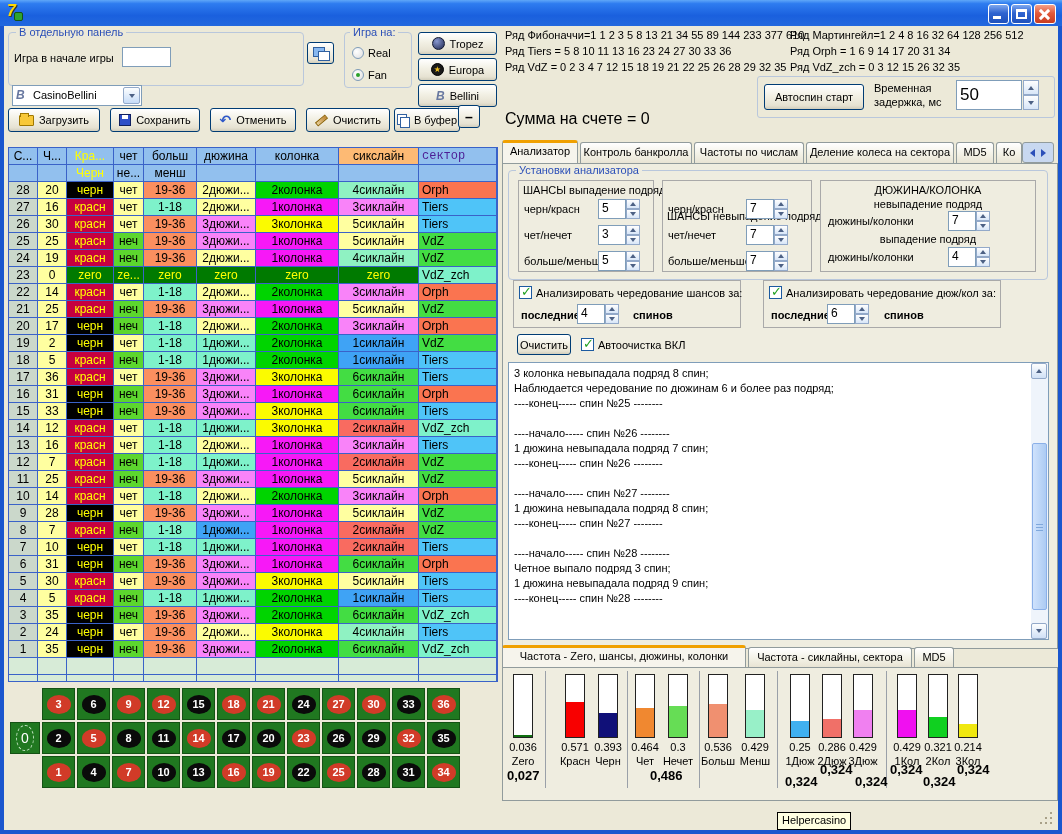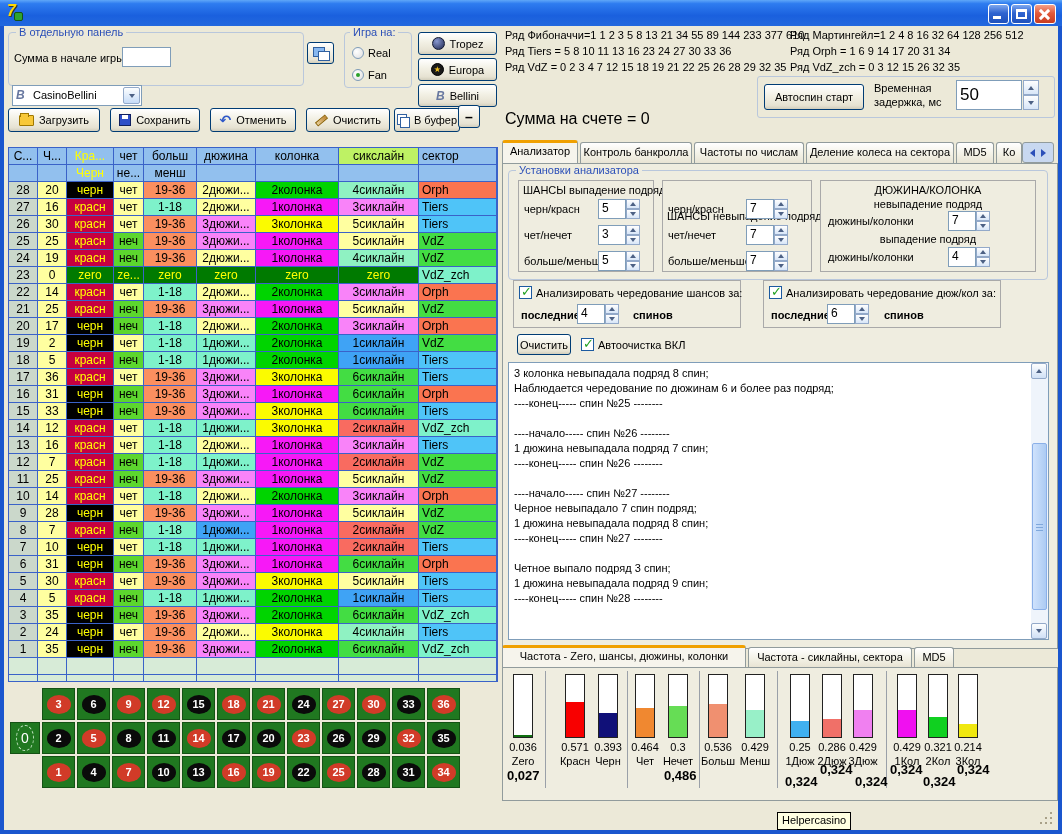--- a/index.html
+++ b/index.html
@@ -139,21 +139,21 @@
         <span class="g-x1"></span>
         <span class="g-x2"></span>
       </div>
   </div>
   <div class="brd" style="left:0;top:26px;width:4px;height:804px;"></div>
   <div class="brd" style="left:1058px;top:26px;width:4px;height:804px;"></div>
   <div class="brd" style="left:0;top:830px;width:1062px;height:4px;"></div>
 
   <div class="gbox" style="left:8px;top:32px;width:296px;height:54px;"></div>
   <div class="gcap" style="left:16px;top:26px;">В отдельную панель</div>
-  <div class="lbl" style="left:14px;top:52px;">Сумма в начале игры</div>
+  <div class="lbl" style="left:14px;top:52px;">Игра в начале игры</div>
   <input class="edit" style="left: 122px; top: 47px; width: 49px; height: 20px;" value="">
   <div class="xpbtn" style="left:307px;top:42px;width:27px;height:22px;">
       <span class="ic-detach"></span>
     </div>
 
   <div class="gbox" style="left:344px;top:32px;width:68px;height:56px;"></div>
   <div class="gcap" style="left:350px;top:26px;">Игра на:</div>
   <div class="radio" style="left:352px;top:47px;"></div>
   <div class="lbl" style="left:368px;top:47px;">Real</div>
   <div class="radio sel" style="left:352px;top:69px;"></div>
@@ -271,24 +271,24 @@
   <div id="log">
       <div>3 колонка невыпадала подряд 8 спин;</div>
       <div>Наблюдается чередование по дюжинам 6 и более раз подряд;</div>
       <div>----конец----- спин №25 --------</div>
       <div></div>
       <div>----начало----- спин №26 --------</div>
       <div>1 дюжина невыпадала подряд 7 спин;</div>
       <div>----конец----- спин №26 --------</div>
       <div></div>
       <div>----начало----- спин №27 --------</div>
-      <div>Черное невыпадало 7 спин подряд;</div>
       <div>1 дюжина невыпадала подряд 8 спин;</div>
       <div>----конец----- спин №27 --------</div>
       <div></div>
+      <div>----начало----- спин №28 --------</div>
       <div>Четное выпало подряд 3 спин;</div>
       <div>1 дюжина невыпадала подряд 9 спин;</div>
       <div>----конец----- спин №28 --------</div>
     </div>
   <div class="sb" style="left:1031px;top:363px;width:17px;height:276px;">
     <div class="sbtn" style="left:0;top:0;">
         <span class="tri-up"></span>
       </div>
     <div class="sthumb" style="left:1px;top:80px;height:167px;"></div>
     <div class="sbtn" style="left:0;bottom:0;">
@@ -297,22 +297,22 @@
   </div>
 
   <div id="grid" style="grid-template-columns: 29px 29px 47px 30px 53px 59px 83px 80px 78px;">
       <div class="tc hd" style="background: rgb(146, 192, 238); color: rgb(0, 0, 0);">С...</div>
       <div class="tc hd" style="background: rgb(146, 192, 238); color: rgb(0, 0, 0);">Ч...</div>
       <div class="tc hd" style="background: rgb(146, 192, 238); color: rgb(255, 255, 0);">Кра...</div>
       <div class="tc hd" style="background: rgb(146, 192, 238); color: rgb(0, 0, 0);">чет</div>
       <div class="tc hd" style="background: rgb(146, 192, 238); color: rgb(0, 0, 0);">больш</div>
       <div class="tc hd" style="background: rgb(146, 192, 238); color: rgb(0, 0, 0);">дюжина</div>
       <div class="tc hd" style="background: rgb(146, 192, 238); color: rgb(0, 0, 0);">колонка</div>
-      <div class="tc hd" style="background: #bef264; color: rgb(0, 0, 0);">сикслайн</div>
-      <div class="tc hd left" style="background: rgb(146, 192, 238); color: #000000;">сектор</div>
+      <div class="tc hd" style="background: #fdba74; color: rgb(0, 0, 0);">сикслайн</div>
+      <div class="tc hd left" style="background: rgb(146, 192, 238); color: #4c1d95; font-family: Liberation Mono, monospace;">сектор</div>
       <div class="tc hd" style="background: rgb(146, 192, 238); color: rgb(0, 0, 0);"></div>
       <div class="tc hd" style="background: rgb(146, 192, 238); color: rgb(0, 0, 0);"></div>
       <div class="tc hd" style="background: rgb(146, 192, 238); color: rgb(255, 255, 0);">Черн</div>
       <div class="tc hd" style="background: rgb(146, 192, 238); color: rgb(0, 0, 0);">не...</div>
       <div class="tc hd" style="background: rgb(146, 192, 238); color: rgb(0, 0, 0);">менш</div>
       <div class="tc hd" style="background: rgb(146, 192, 238); color: rgb(0, 0, 0);"></div>
       <div class="tc hd" style="background: rgb(146, 192, 238); color: rgb(0, 0, 0);"></div>
       <div class="tc hd" style="background: rgb(146, 192, 238); color: rgb(0, 0, 0);"></div>
       <div class="tc hd" style="background: rgb(146, 192, 238); color: rgb(0, 0, 0);"></div>
       <div class="tc" style="background: rgb(203, 216, 203); color: rgb(0, 0, 0);">28</div>
@@ -659,21 +659,21 @@
       </div>
       <div class="bval" style="left: 946px; top: 741px;">0.214</div>
       <div class="bname" style="left: 946px; top: 755px;">3Кол</div>
       <div class="sep" style="left: 545px; top: 671px; height: 117px;"></div>
       <div class="sep" style="left: 627px; top: 671px; height: 117px;"></div>
       <div class="sep" style="left: 699px; top: 671px; height: 117px;"></div>
       <div class="sep" style="left: 777px; top: 671px; height: 117px;"></div>
       <div class="sep" style="left: 886px; top: 671px; height: 117px;"></div>
     </div>
   <div class="btot" style="left:507px;top:768px;">0,027</div>
-  <div class="btot" style="left:664px;top:768px;">0,486</div>
+  <div class="btot" style="left:650px;top:768px;">0,486</div>
   <div class="btot" style="left:785px;top:774px;">0,324</div>
   <div class="btot" style="left:820px;top:762px;">0,324</div>
   <div class="btot" style="left:855px;top:774px;">0,324</div>
   <div class="btot" style="left:890px;top:762px;">0,324</div>
   <div class="btot" style="left:923px;top:774px;">0,324</div>
   <div class="btot" style="left:957px;top:762px;">0,324</div>
 
   <div class="rzero">
       <span>0</span>
     </div>

